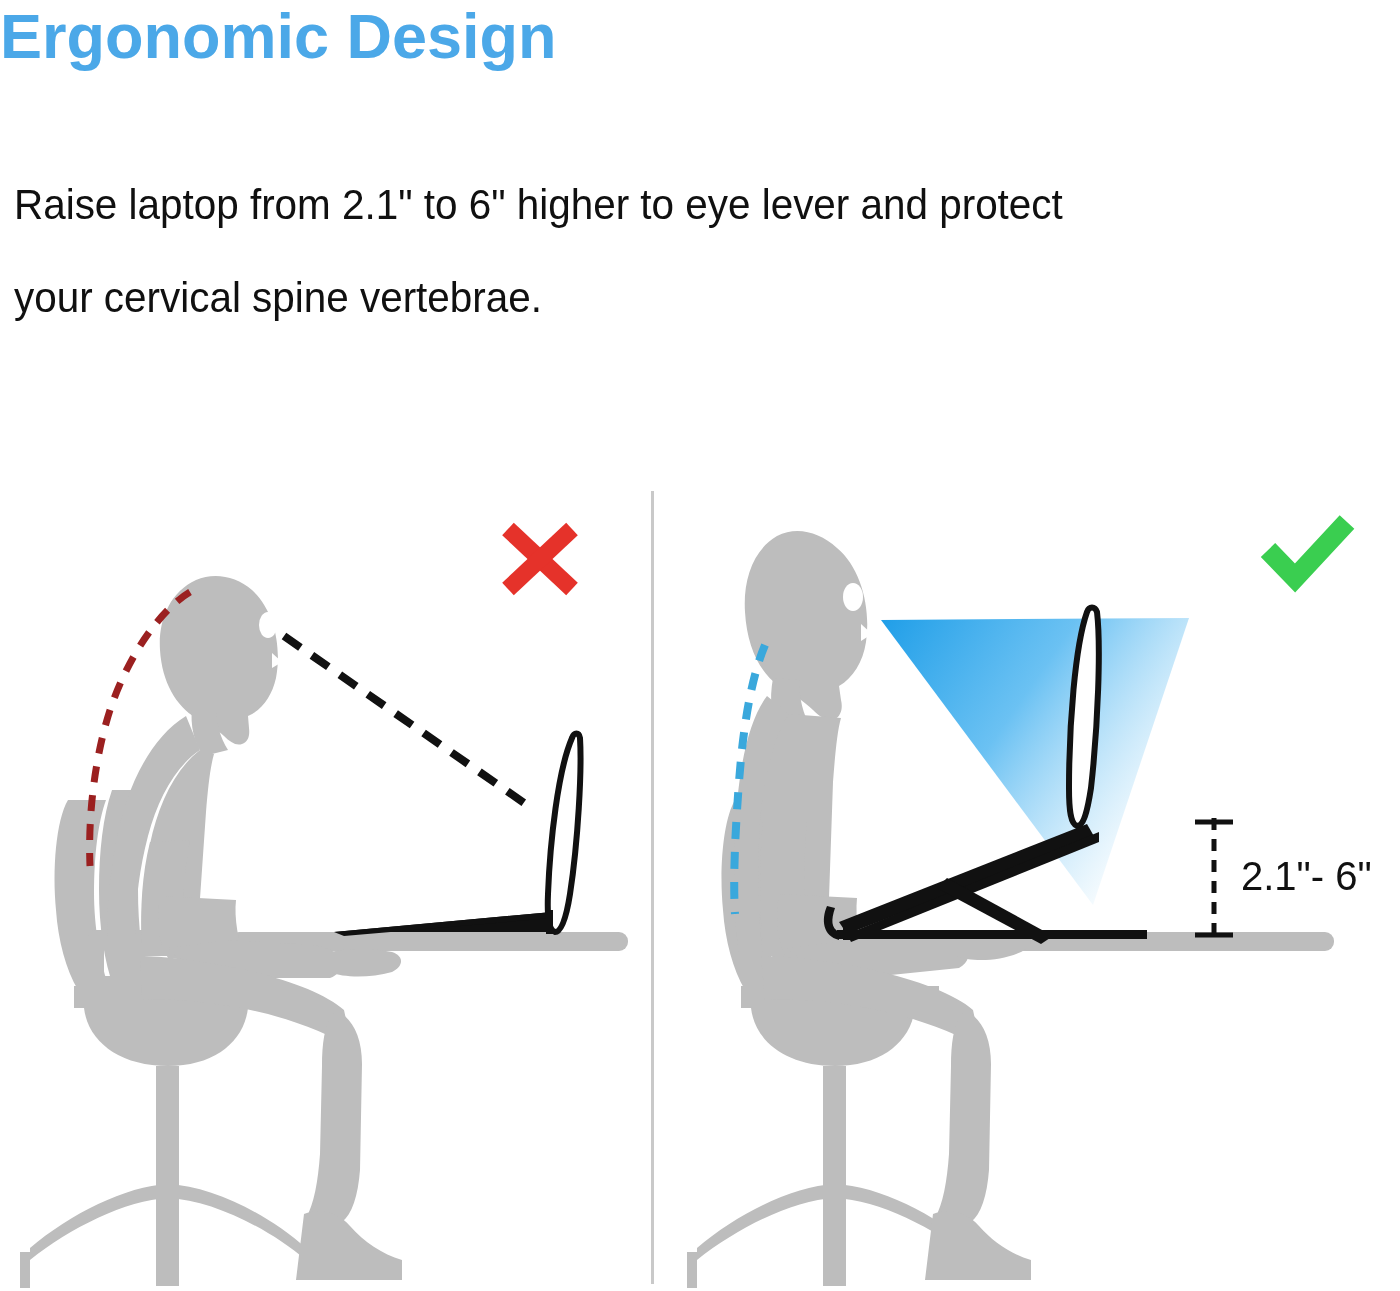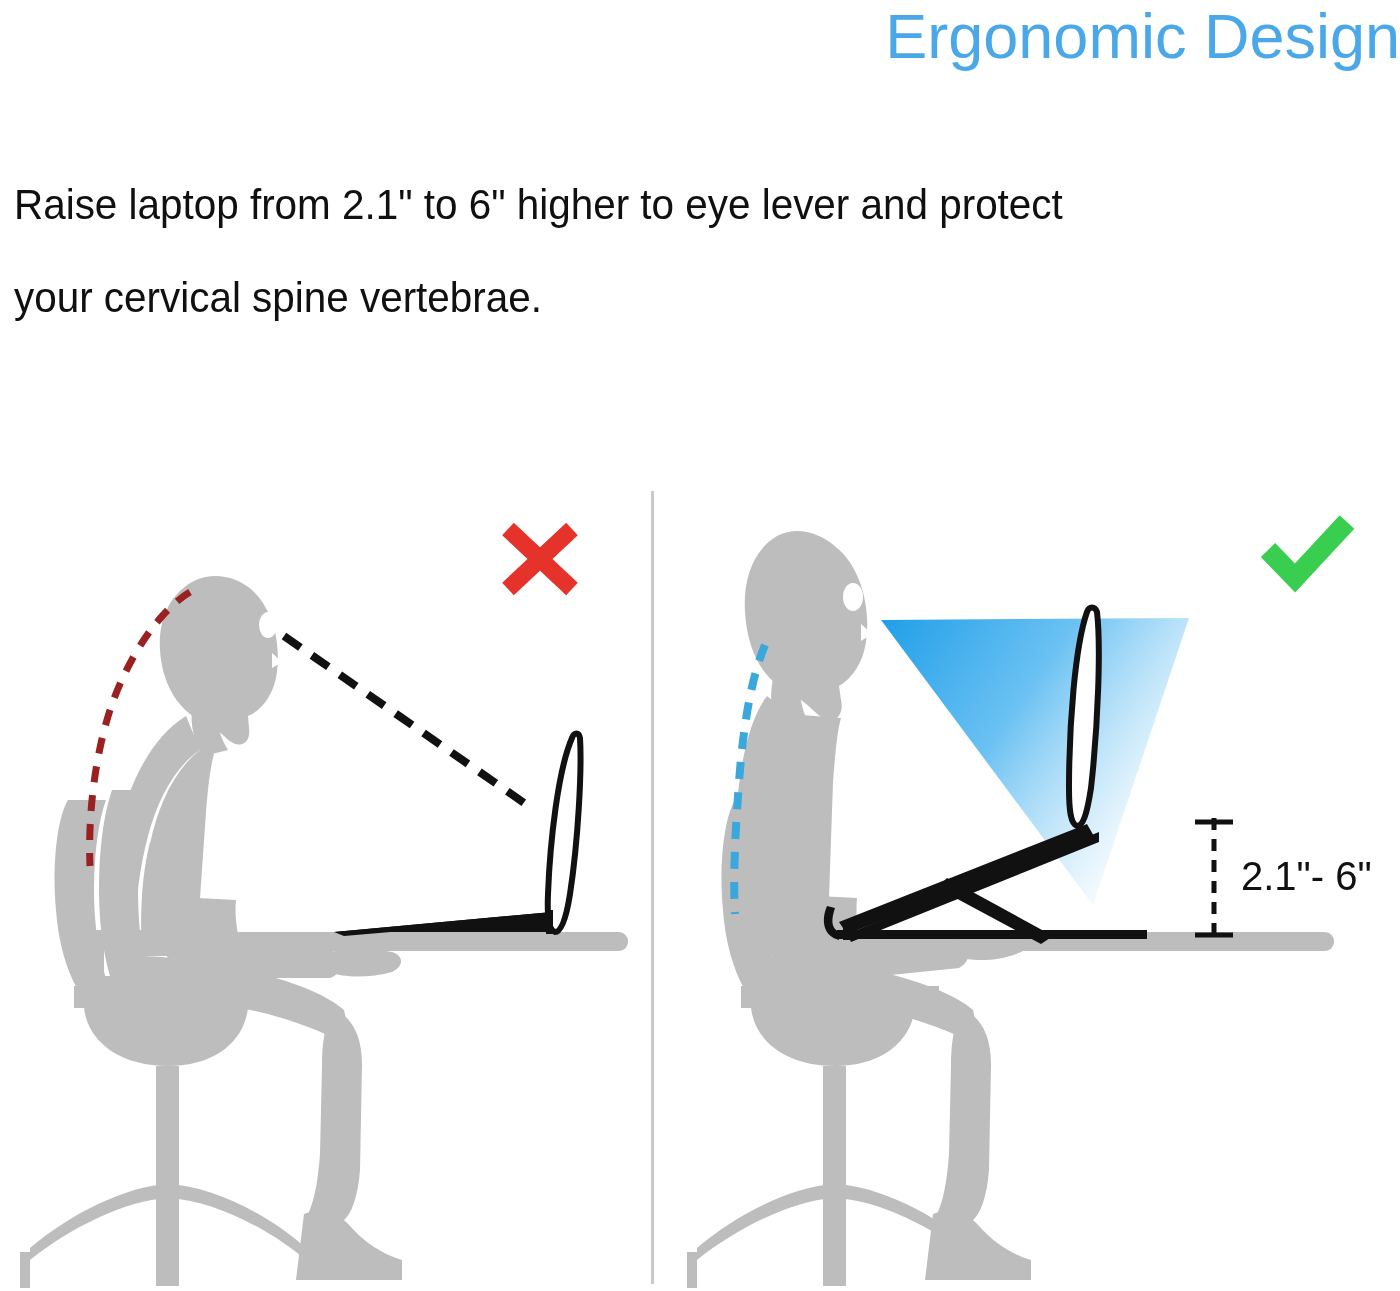--- a/index.html
+++ b/index.html
@@ -13,23 +13,23 @@
     height: 1291px;
     background: #ffffff;
     overflow: hidden;
     font-family: "Liberation Sans", "DejaVu Sans", sans-serif;
   }
   #title {
     position: absolute;
     top: 0px;
     left: 0px;
     width: 1400px;
-    text-align: right;
+    text-align: left;
     font-size: 63px;
-    font-weight: normal;
+    font-weight: bold;
     line-height: 72px;
     color: #4BA8E8;
     letter-spacing: 0px;
     white-space: nowrap;
   }
   #subtitle {
     position: absolute;
     top: 158px;
     left: 14px;
     width: 1350px;

